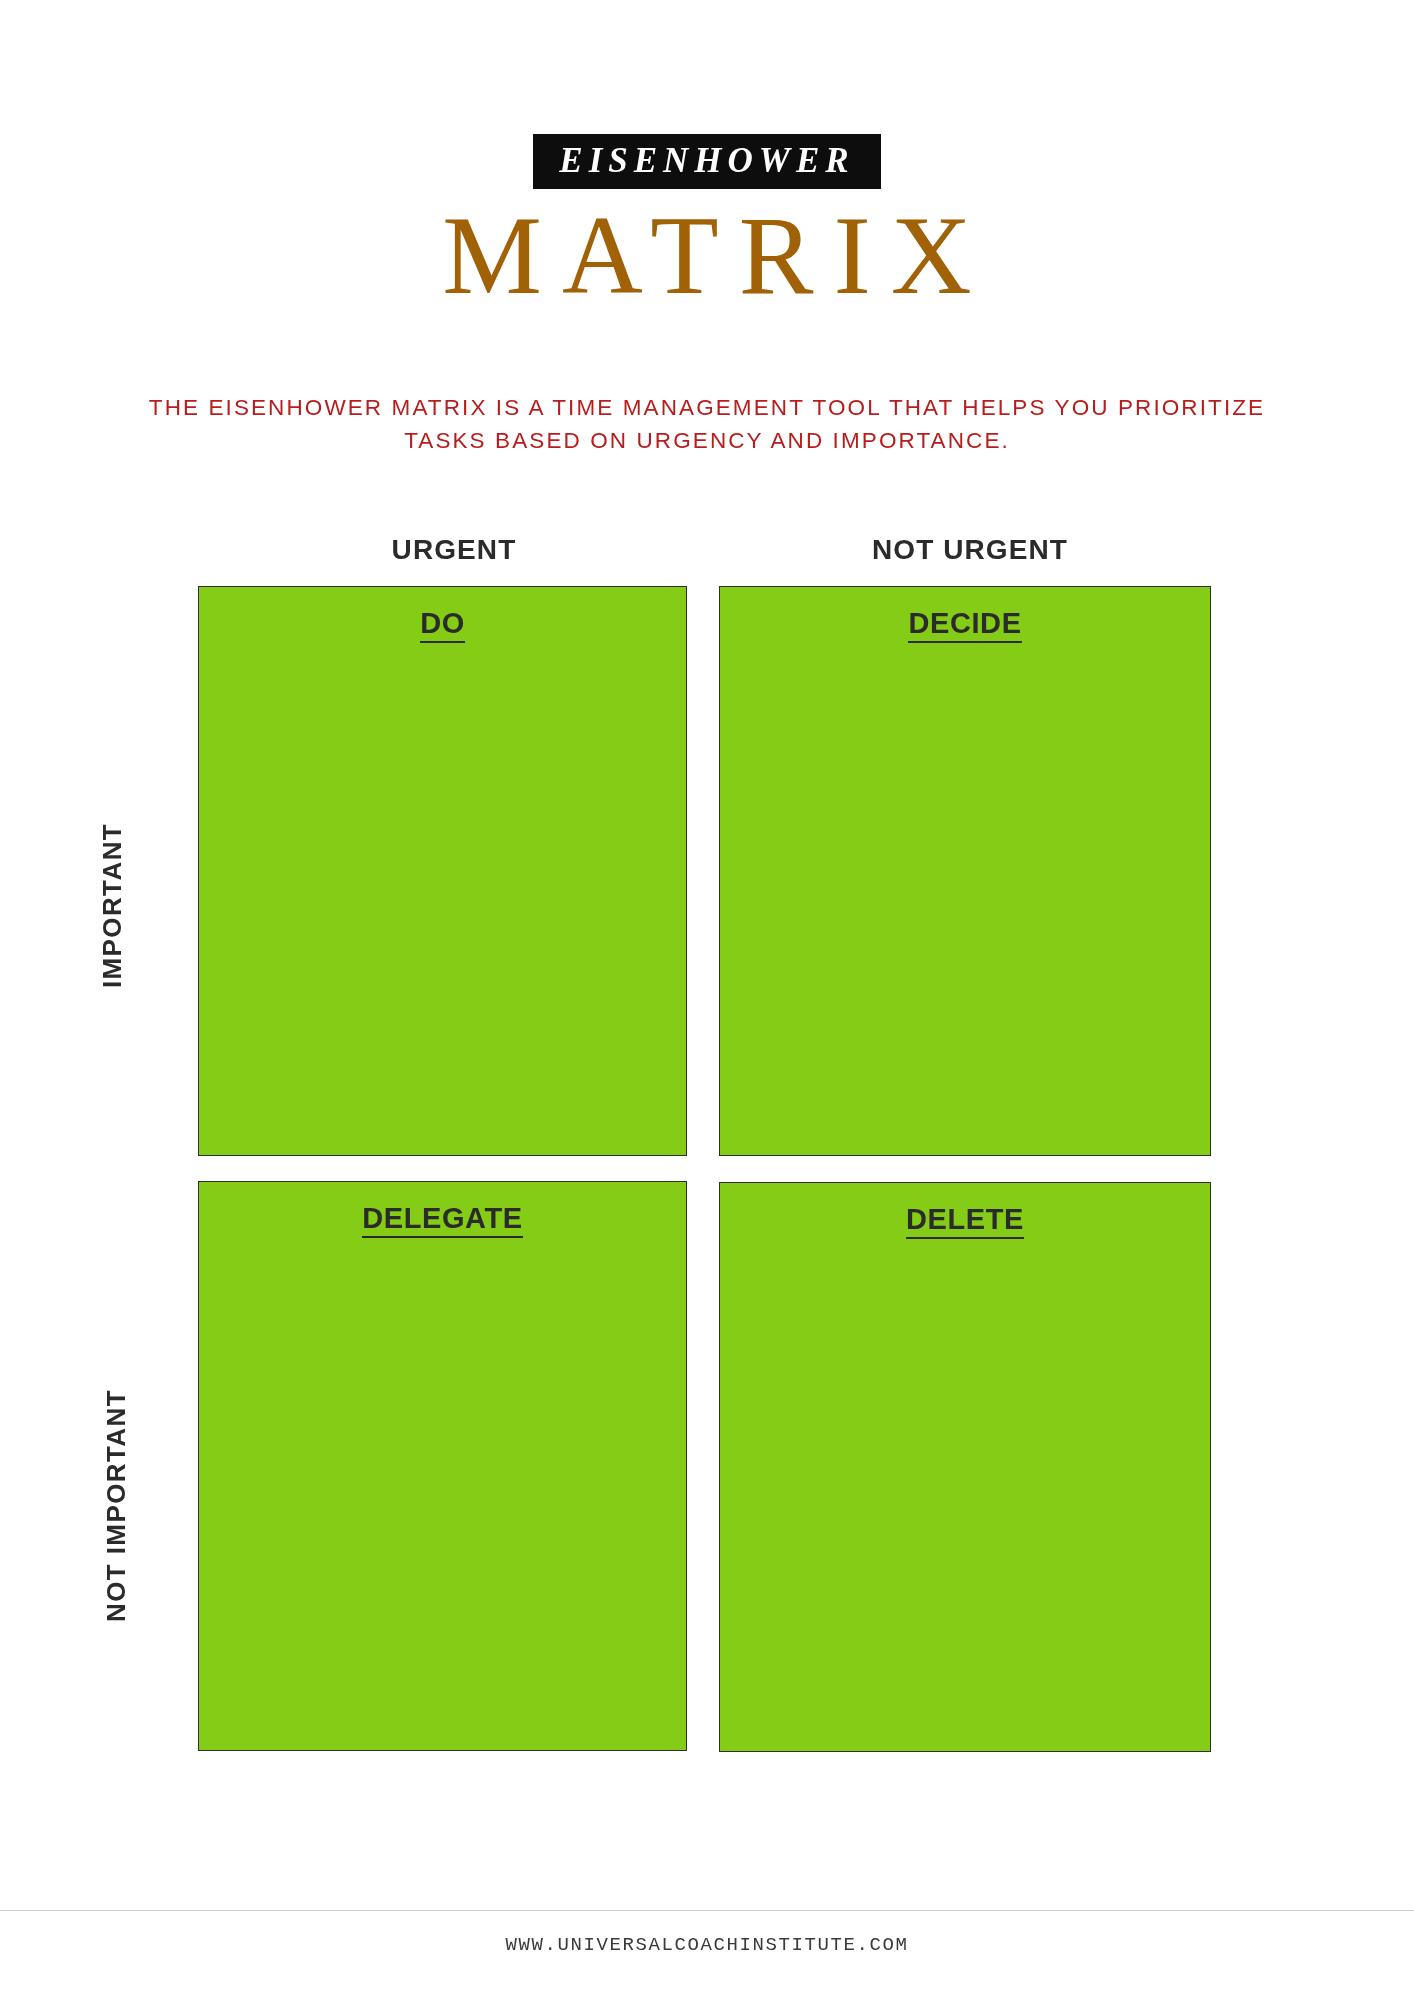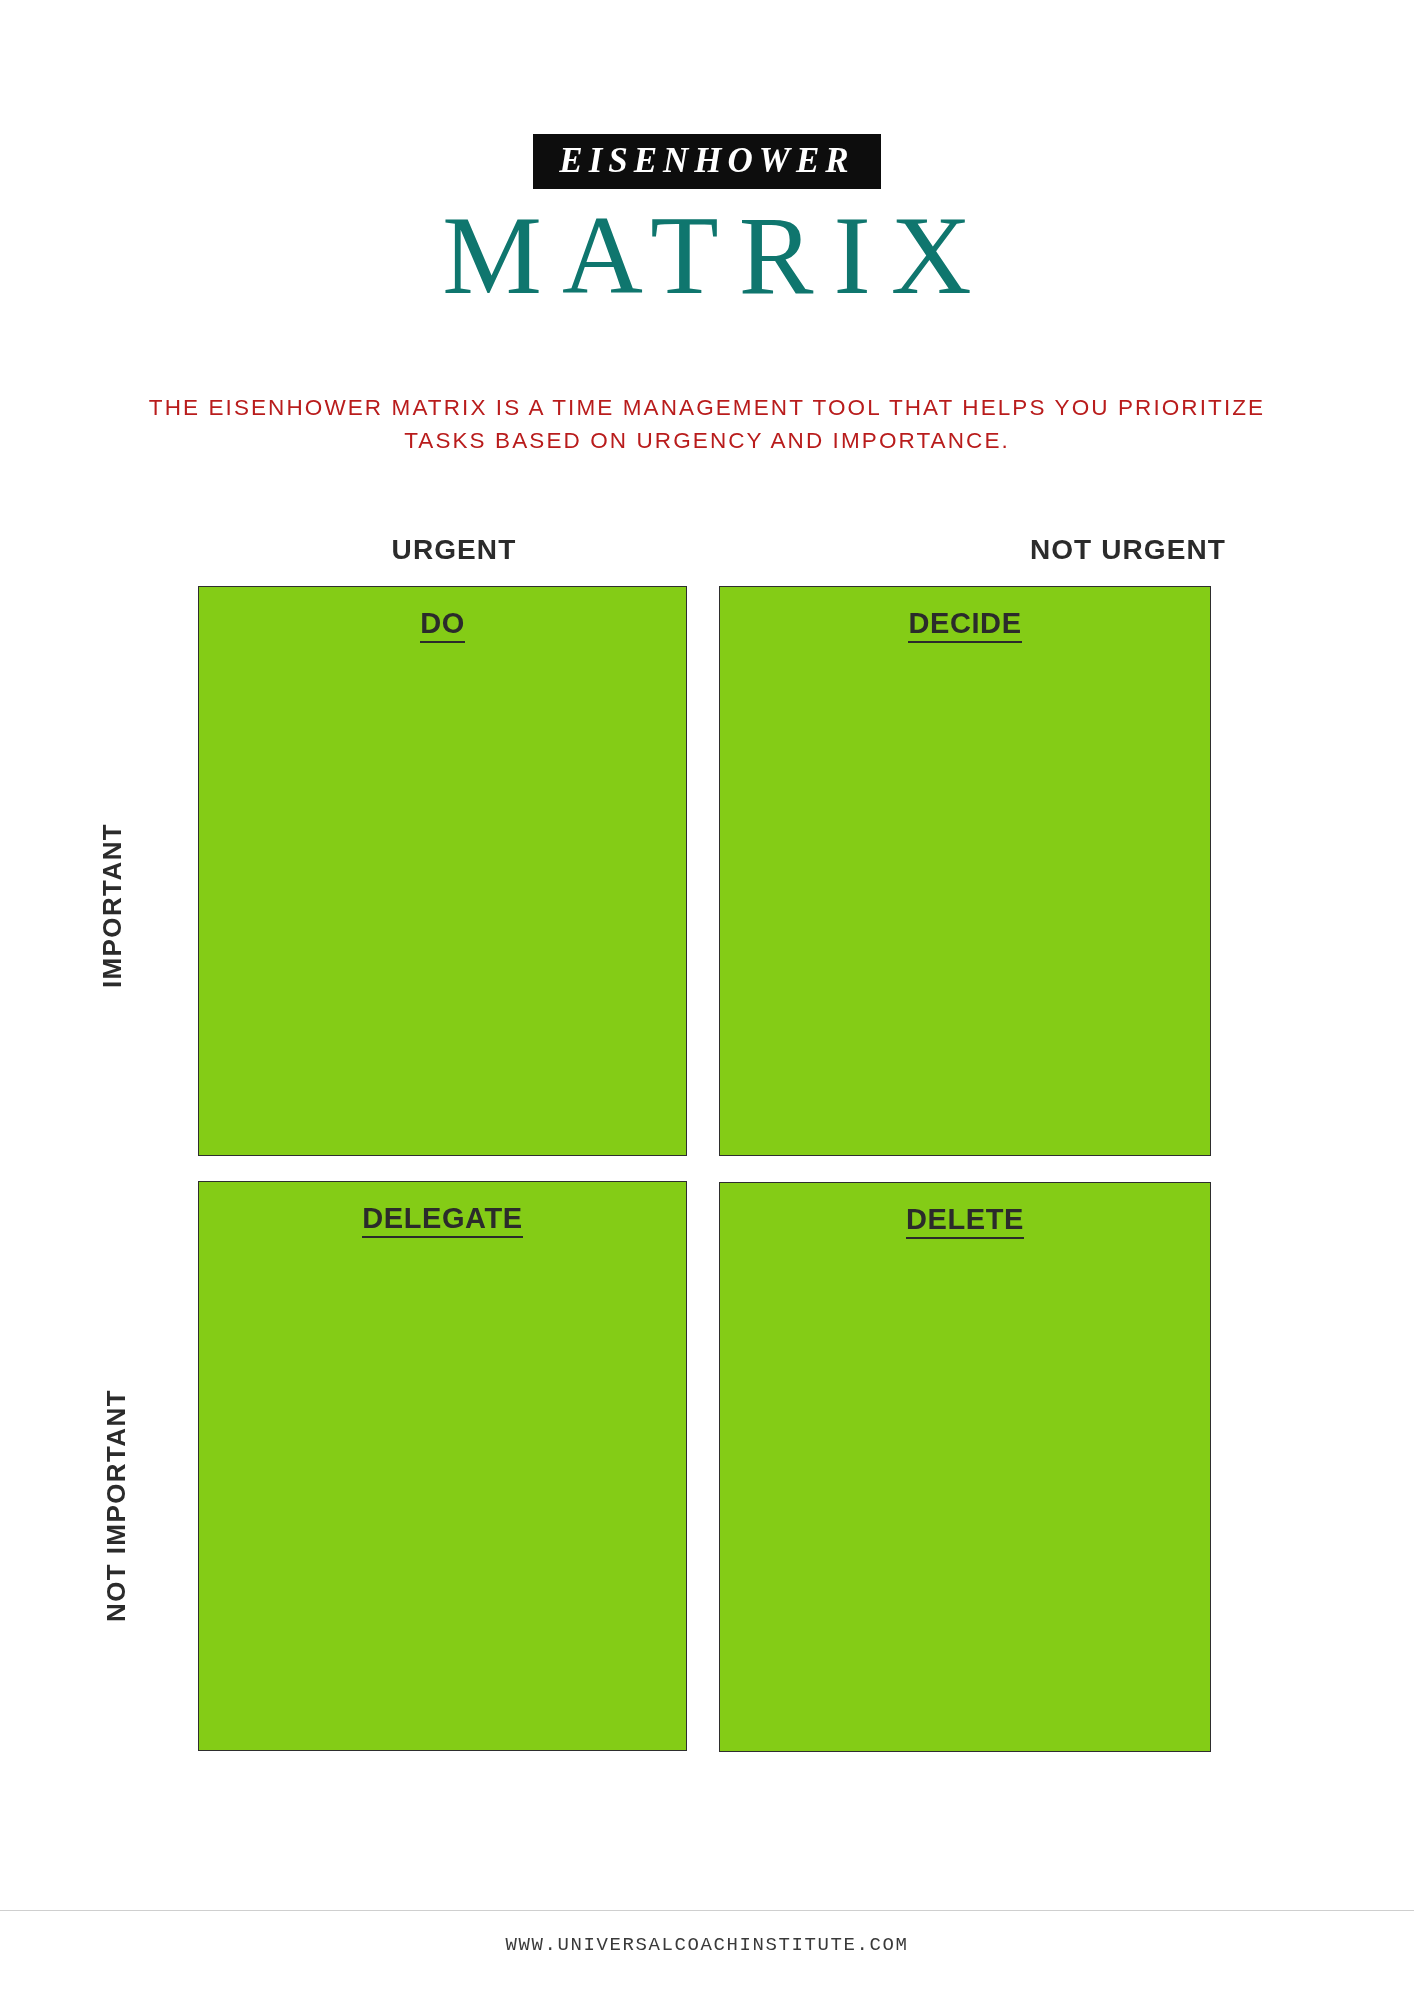--- a/index.html
+++ b/index.html
@@ -45,21 +45,21 @@
     font-size: 35px;
     letter-spacing: 6px;
     white-space: nowrap;
   }
   .main-title {
     margin-top: 8px;
     font-family: "Liberation Serif", serif;
     font-weight: 400;
     font-size: 112px;
     letter-spacing: 20px;
-    color: #0f766e;
+    color: #a16207;
     line-height: 1.05;
     text-indent: 20px;
   }
 
   .subtitle {
     position: absolute;
     top: 392px;
     left: 50%;
     transform: translateX(-50%);
     width: 1120px;
@@ -73,21 +73,21 @@
   
   .col-head {
     position: absolute;
     font-size: 28px;
     font-weight: 700;
     letter-spacing: 1.1px;
     color: #2b2b2b;
     text-align: center;
   }
   #col-urgent { top: 534px; left: 198px; width: 512px; }
-  #col-not-urgent { top: 534px; left: 714px; width: 512px; text-align: right; }
+  #col-not-urgent { top: 534px; left: 714px; width: 512px; }
 
   
   .row-head {
     position: absolute;
     font-size: 26px;
     font-weight: 700;
     letter-spacing: 1.4px;
     color: #2b2b2b;
     transform-origin: 50% 50%;
     transform: rotate(-90deg);

